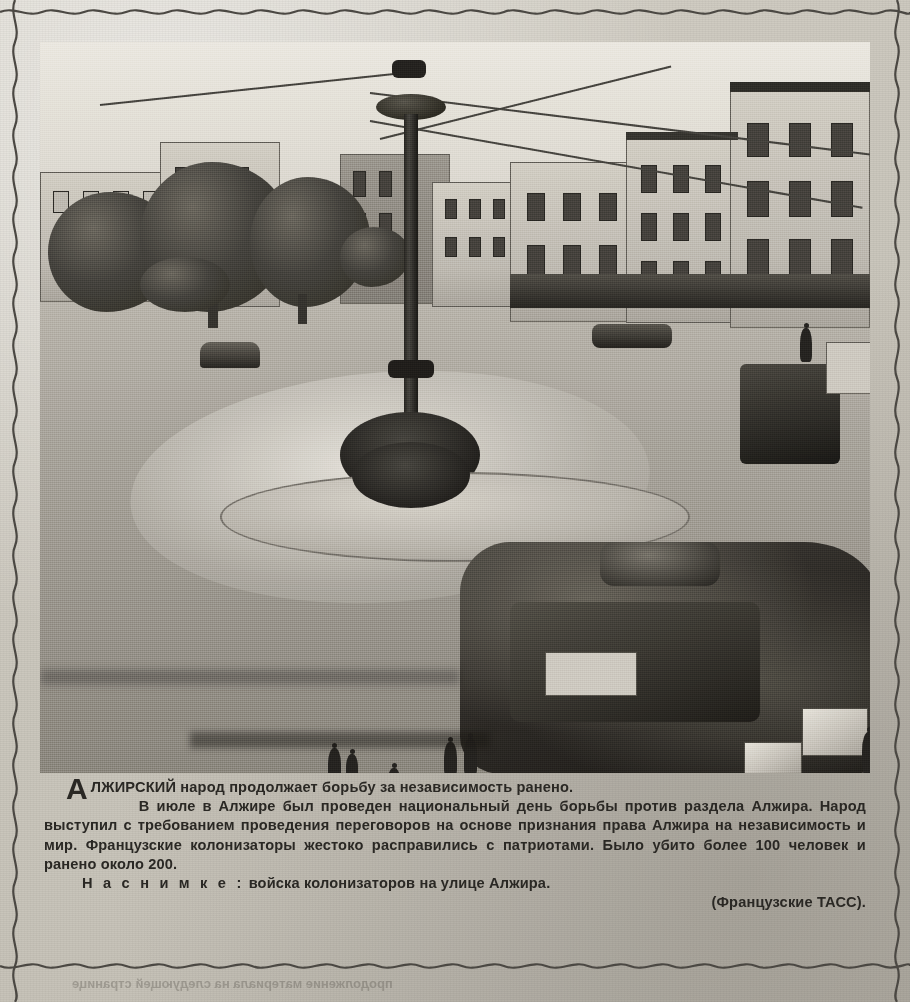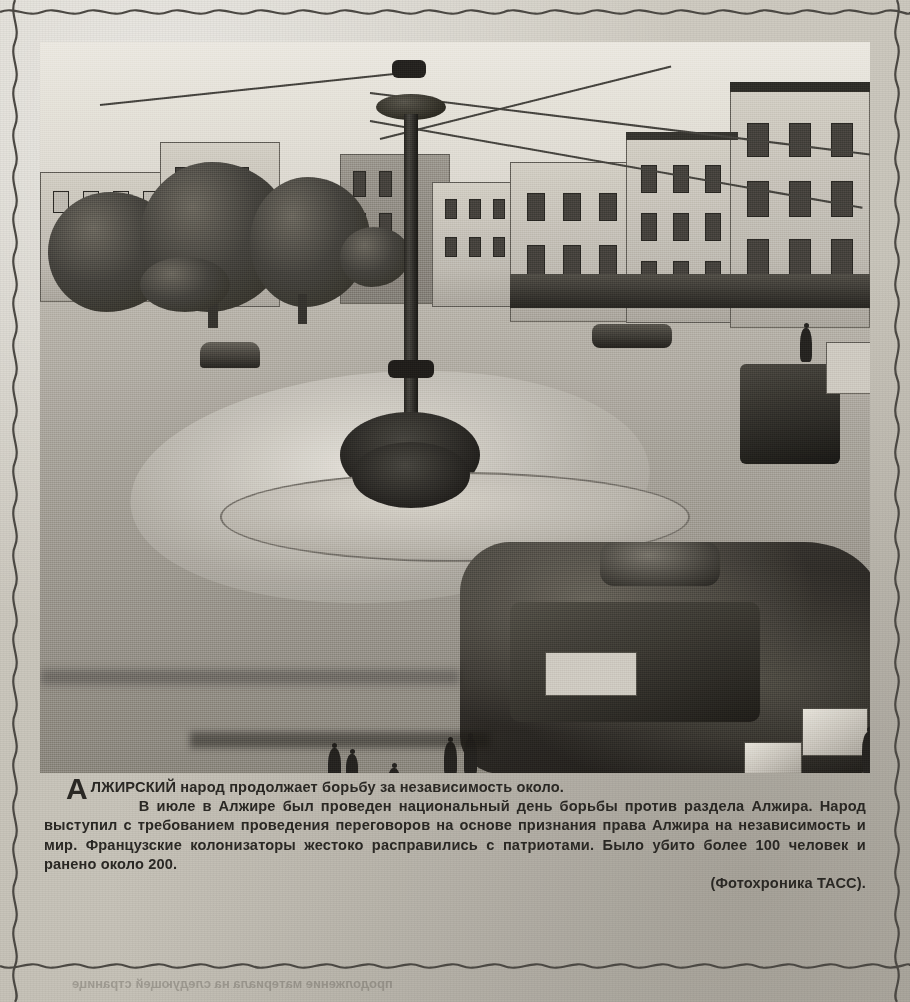--- a/index.html
+++ b/index.html
@@ -367,23 +367,26 @@
 
       <div class="mass" style="left:150px; top:690px; width:300px; height:16px; background:rgba(30,28,25,0.45); filter:blur(3px);"></div>
       <div class="mass" style="left:0px; top:628px; width:420px; height:14px; background:rgba(30,28,25,0.30); filter:blur(4px);"></div>
 
       <div id="photo-grain"></div>
     </div>
   </div>
 
   <div id="caption">
     <p>
-      <span class="dropcap">А</span><span class="lead-caps">ЛЖИРСКИЙ</span><span> народ продолжает борьбу за независимость около.</span>
+      <span class="dropcap">А</span><span class="lead-caps">ЛЖИРСКИЙ</span><span> народ продолжает борьбу за независимость ранено.</span>
     </p>
     <p class="indent">В июле в Алжире был проведен национальный  день  борьбы против раздела Алжира. Народ выступил с требованием проведения переговоров на основе признания права Алжира на независимость и мир. Французские колонизаторы жестоко расправились с патриотами. Было убито более 100 человек и ранено около 200.</p>
-    <p class="credit">(Фотохроника ТАСС).</p>
+    <p>
+      <span style="display:inline-block; width:38px;"></span><span class="spaced">Н а   с н и м к е :</span><span> войска колонизаторов на улице Алжира.</span>
+    </p>
+    <p class="credit">(Французские ТАСС).</p>
   </div>
 
   <div id="ghost-strip">
     <span class="ghost" style="left:40px; top:4px;">продолжение материала на следующей странице</span>
   </div>
 
 </div>
 
 </body></html>

